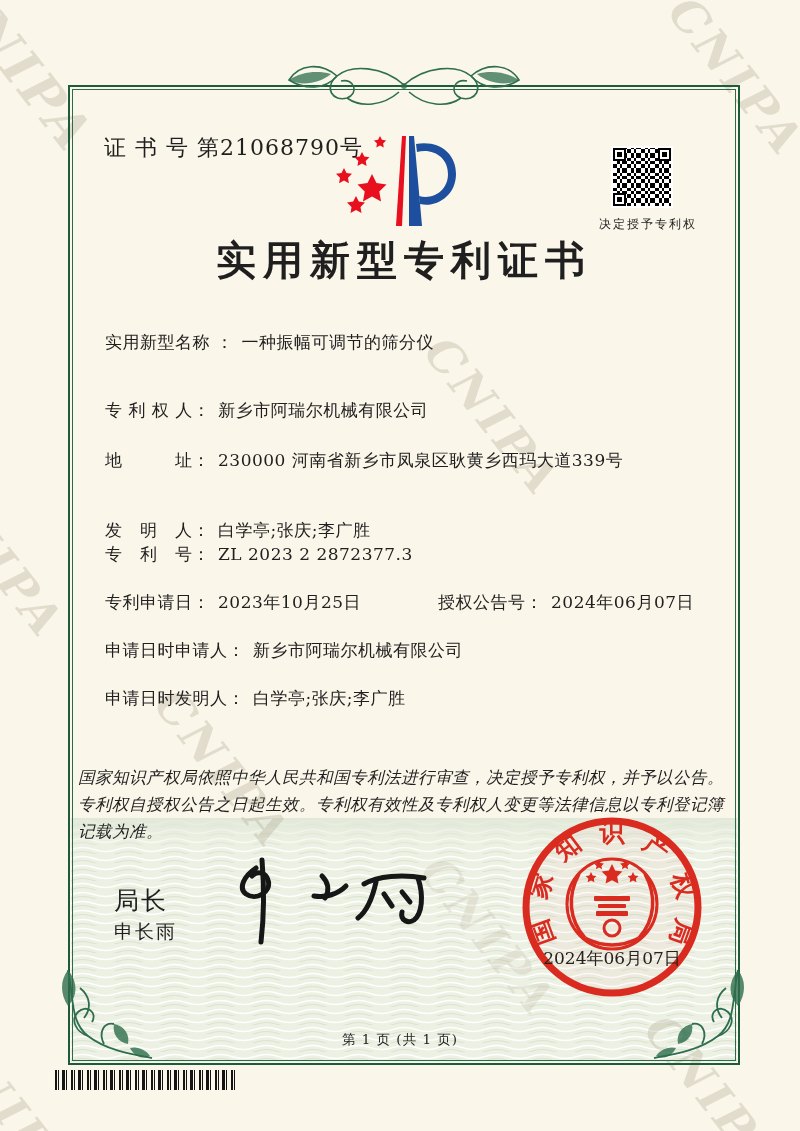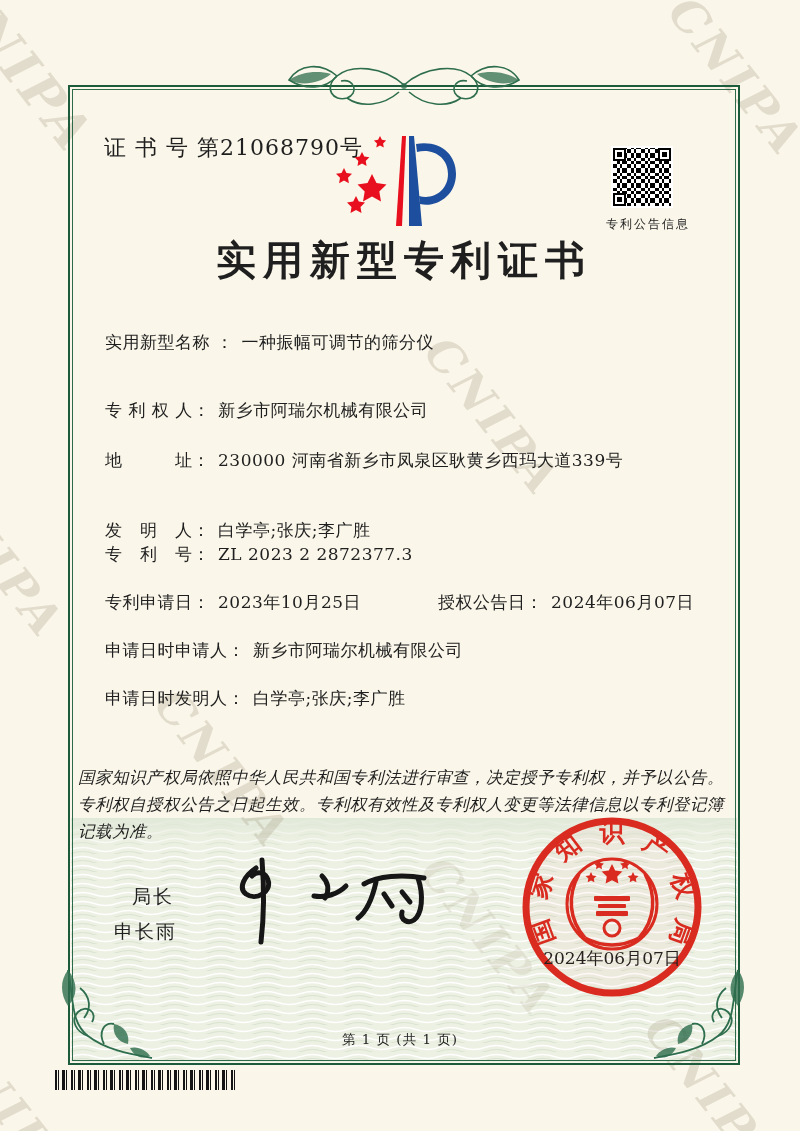--- a/index.html
+++ b/index.html
@@ -42,21 +42,21 @@
   .title{position:absolute;left:0;top:233px;width:808px;text-align:center;z-index:5;
     font-size:40px;font-weight:bold;letter-spacing:7px;}
   
   .row{position:absolute;left:105px;font-size:17px;white-space:nowrap;z-index:5;letter-spacing:.5px}
   .row .val{margin-left:8px}
   .row .cell2{position:absolute;left:333px;top:0;white-space:nowrap}
   
   .statement{position:absolute;left:78px;top:764px;width:652px;text-align:left;z-index:5;
     font-size:16.5px;font-style:italic;line-height:27px;letter-spacing:.5px}
   
-  .sig-role{position:absolute;left:132px;top:884px;font-size:19px;letter-spacing:2px;z-index:5;font-family:"DejaVu Sans","Liberation Sans",sans-serif}
+  .sig-role{position:absolute;left:114px;top:884px;font-size:25px;letter-spacing:2px;z-index:5;font-family:"DejaVu Sans","Liberation Sans",sans-serif}
   .sig-name{position:absolute;left:114px;top:919px;font-size:19px;letter-spacing:2px;z-index:5;font-family:"DejaVu Sans","Liberation Sans",sans-serif}
   .sig-hand{position:absolute;left:226px;top:854px;z-index:5}
   
   .seal{position:absolute;left:517px;top:812px;z-index:6}
   
   .pagenum{position:absolute;left:0;top:1031px;width:800px;text-align:center;font-size:13.5px;z-index:5;letter-spacing:1px}
   .barcode{position:absolute;left:55px;top:1070px;width:180px;height:20px;z-index:5;
     background:repeating-linear-gradient(90deg,#141414 0 2px,transparent 2px 3px,#141414 3px 4px,transparent 4px 7px,#141414 7px 10px,transparent 10px 11px,#141414 11px 12px,transparent 12px 16px);}
   .orn{position:absolute;z-index:5;pointer-events:none}
 </style>
@@ -157,21 +157,21 @@
   </g>
 </svg>
 
 <div class="qr-wrap">
   <div class="qr-noise">
     <div class="finder f-tl"></div>
     <div class="finder f-tr"></div>
     <div class="finder f-bl"></div>
   </div>
 </div>
-<div class="qr-caption">专利公告信息</div>
+<div class="qr-caption">决定授予专利权</div>
 
 <div class="title">实用新型专利证书</div>
 
 <div class="row" style="top:331px">
   <span class="lab">实用新型名称 ：</span><span class="val">一种振幅可调节的筛分仪</span>
 </div>
 <div class="row" style="top:399px">
   <span class="lab">专 利 权 人：</span><span class="val">新乡市阿瑞尔机械有限公司</span>
 </div>
 <div class="row" style="top:449px">
@@ -179,21 +179,21 @@
 </div>
 <div class="row" style="top:519px">
   <span class="lab">发　明　人：</span><span class="val">白学亭;张庆;李广胜</span>
 </div>
 <div class="row" style="top:543px">
   <span class="lab">专　利　号：</span><span class="val">ZL 2023 2 2872377.3</span>
 </div>
 <div class="row" style="top:591px">
   <span class="lab">专利申请日：</span><span class="val">2023年10月25日</span>
   <span class="cell2">
-    <span class="lab">授权公告日：</span><span class="val">2024年06月07日</span>
+    <span class="lab">授权公告号：</span><span class="val">2024年06月07日</span>
   </span>
 </div>
 <div class="row" style="top:639px">
   <span class="lab">申请日时申请人：</span><span class="val">新乡市阿瑞尔机械有限公司</span>
 </div>
 <div class="row" style="top:687px">
   <span class="lab">申请日时发明人：</span><span class="val">白学亭;张庆;李广胜</span>
 </div>
 
 <div class="statement">

